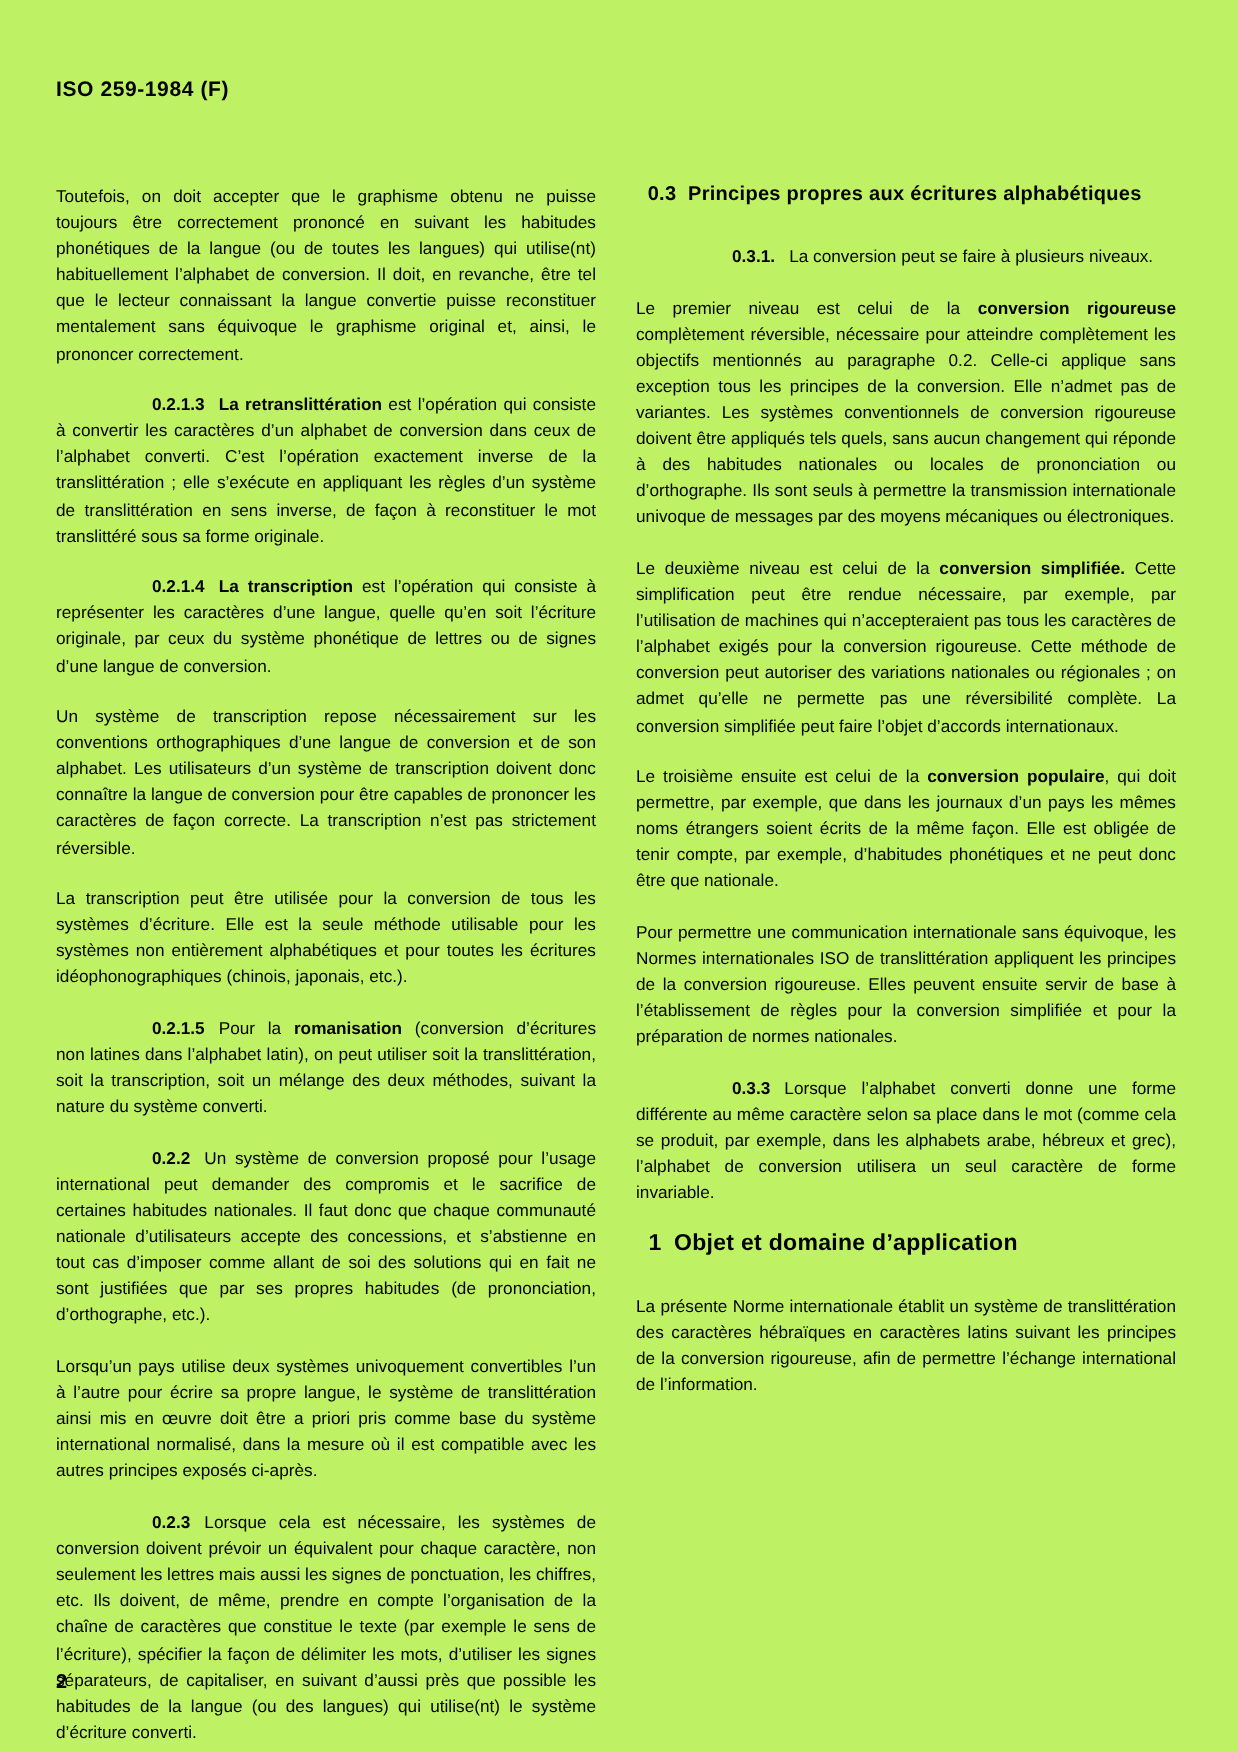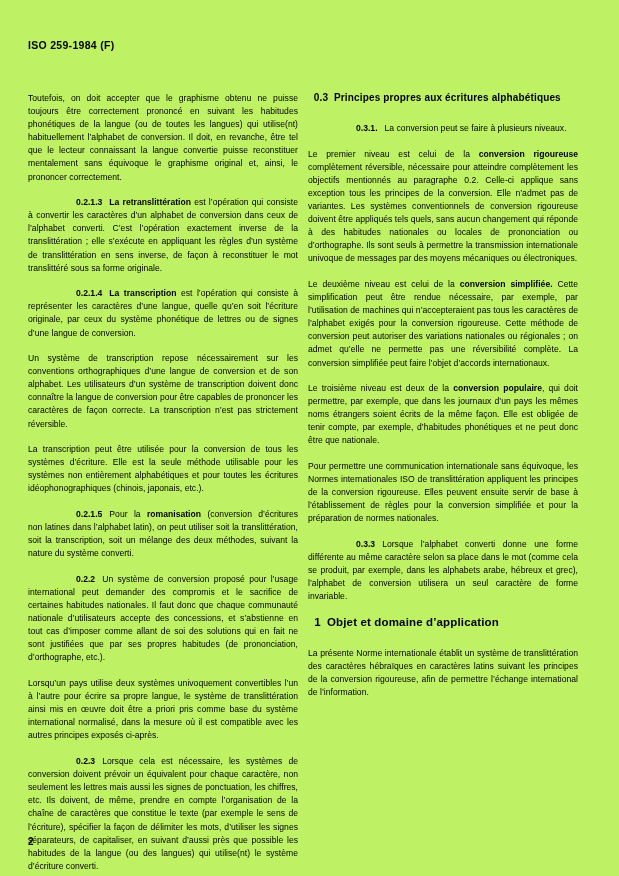--- a/index.html
+++ b/index.html
@@ -29,21 +29,21 @@
     font-size: 10.5px;
     font-weight: bold;
     letter-spacing: 0.3px;
   }
   .columns {
     position: absolute;
     left: 28px;
     top: 92px;
     width: 563px;
     display: flex;
-    gap: 10px;
+    gap: 20px;
   }
   .col {
     width: 270px;
     flex: 0 0 270px;
   }
   p.body {
     margin: 0 0 12.5px 0;
     font-size: 8.6px;
     line-height: 13.1px;
     text-align: justify;
@@ -114,21 +114,21 @@
     <div class="col">
 
       <h2 class="clause"><span class="cn">0.3</span><span>Principes propres aux écritures alphabétiques</span></h2>
 
       <p class="body"><span class="num">0.3.1.</span><span class="gap"></span><span>La conversion peut se faire à plusieurs niveaux.</span></p>
 
       <p class="body"><span>Le premier niveau est celui de la </span><span class="bold">conversion rigoureuse</span><span> complètement réversible, nécessaire pour atteindre complètement les objectifs mentionnés au paragraphe 0.2. Celle-ci applique sans exception tous les principes de la conversion. Elle n’admet pas de variantes. Les systèmes conventionnels de conversion rigoureuse doivent être appliqués tels quels, sans aucun changement qui réponde à des habitudes nationales ou locales de prononciation ou d’orthographe. Ils sont seuls à permettre la transmission internationale univoque de messages par des moyens mécaniques ou électroniques.</span></p>
 
       <p class="body"><span>Le deuxième niveau est celui de la </span><span class="bold">conversion simplifiée.</span><span> Cette simplification peut être rendue nécessaire, par exemple, par l’utilisation de machines qui n’accepteraient pas tous les caractères de l’alphabet exigés pour la conversion rigoureuse. Cette méthode de conversion peut autoriser des variations nationales ou régionales ; on admet qu’elle ne permette pas une réversibilité complète. La conversion simplifiée peut faire l’objet d’accords internationaux.</span></p>
 
-      <p class="body"><span>Le troisième niveau est deux de la </span><span class="bold">conversion populaire</span><span>, qui doit permettre, par exemple, que dans les journaux d’un pays les mêmes noms étrangers soient écrits de la même façon. Elle est obligée de tenir compte, par exemple, d’habitudes phonétiques et ne peut donc être que nationale.</span></p>
+      <p class="body"><span>Le troisième ensuite est celui de la </span><span class="bold">conversion populaire</span><span>, qui doit permettre, par exemple, que dans les journaux d’un pays les mêmes noms étrangers soient écrits de la même façon. Elle est obligée de tenir compte, par exemple, d’habitudes phonétiques et ne peut donc être que nationale.</span></p>
 
       <p class="body"><span>Pour permettre une communication internationale sans équivoque, les Normes internationales ISO de translittération appliquent les principes de la conversion rigoureuse. Elles peuvent ensuite servir de base à l’établissement de règles pour la conversion simplifiée et pour la préparation de normes nationales.</span></p>
 
 
       <p class="body"><span class="num">0.3.3</span><span class="gap"></span><span>Lorsque l’alphabet converti donne une forme différente au même caractère selon sa place dans le mot (comme cela se produit, par exemple, dans les alphabets arabe, hébreux et grec), l’alphabet de conversion utilisera un seul caractère de forme invariable.</span></p>
 
       <h2 class="clause major"><span class="cn">1</span><span>Objet et domaine d’application</span></h2>
 
       <p class="body"><span>La présente Norme internationale établit un système de translittération des caractères hébraïques en caractères latins suivant les principes de la conversion rigoureuse, afin de permettre l’échange international de l’information.</span></p>
 

